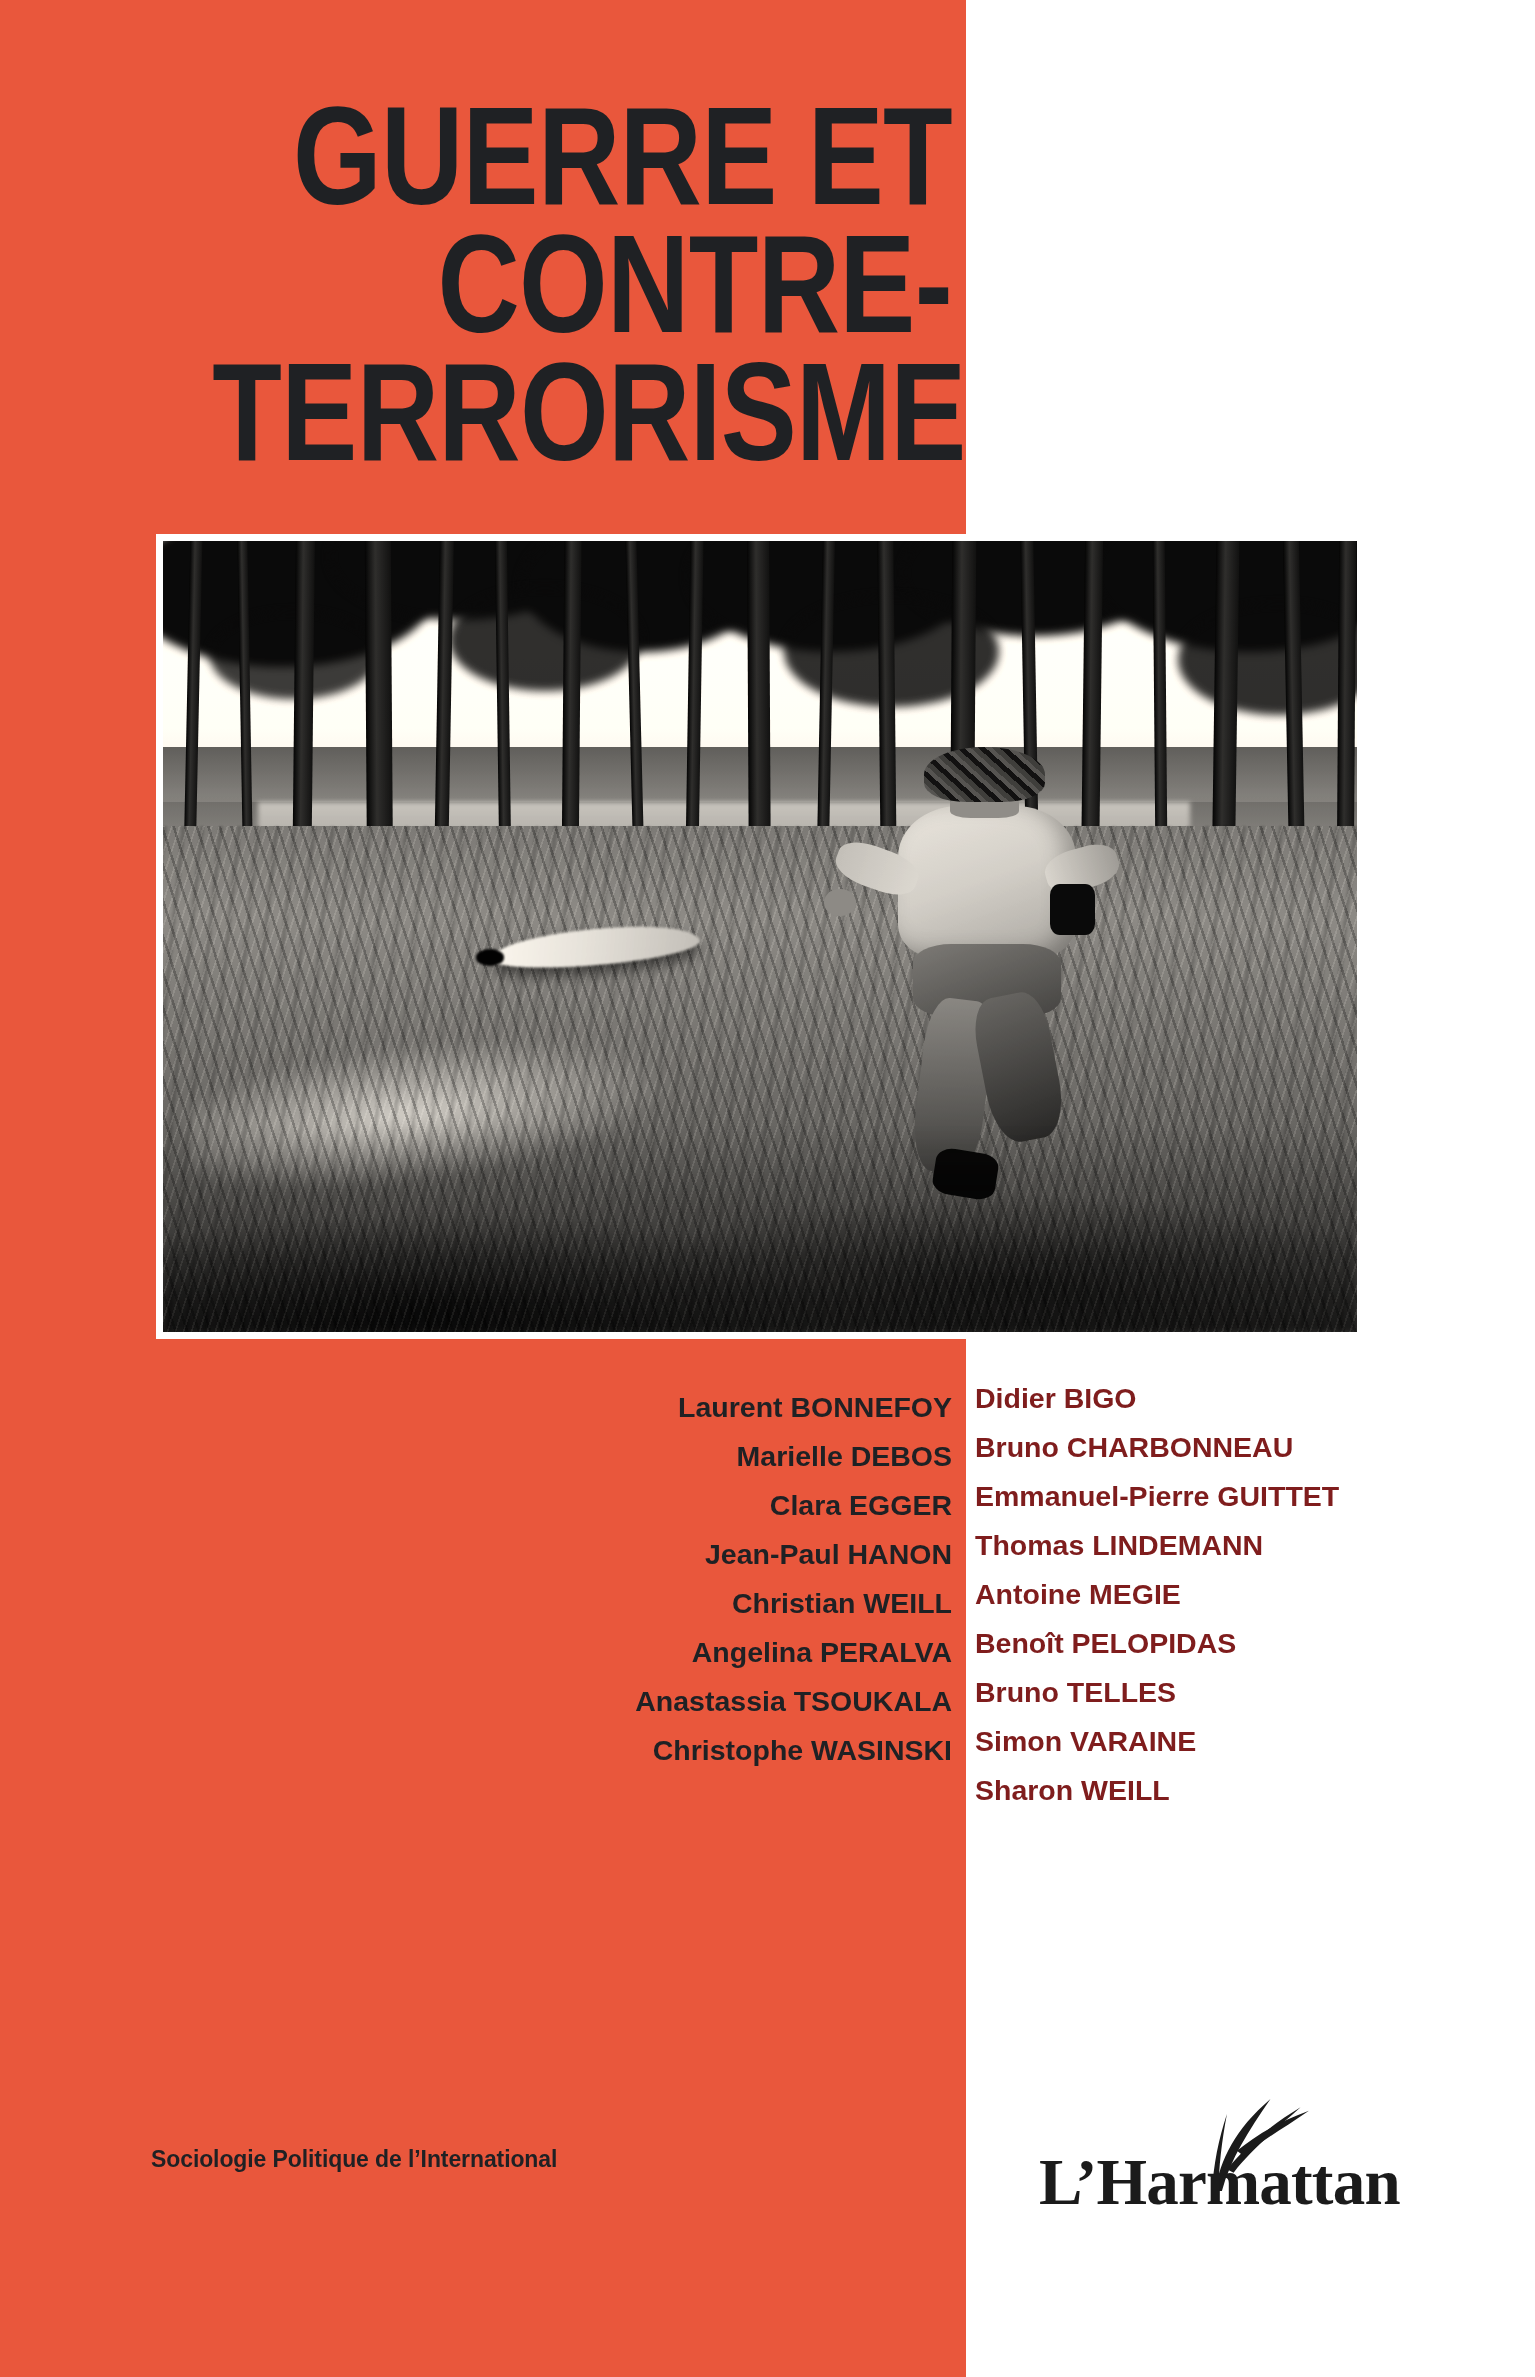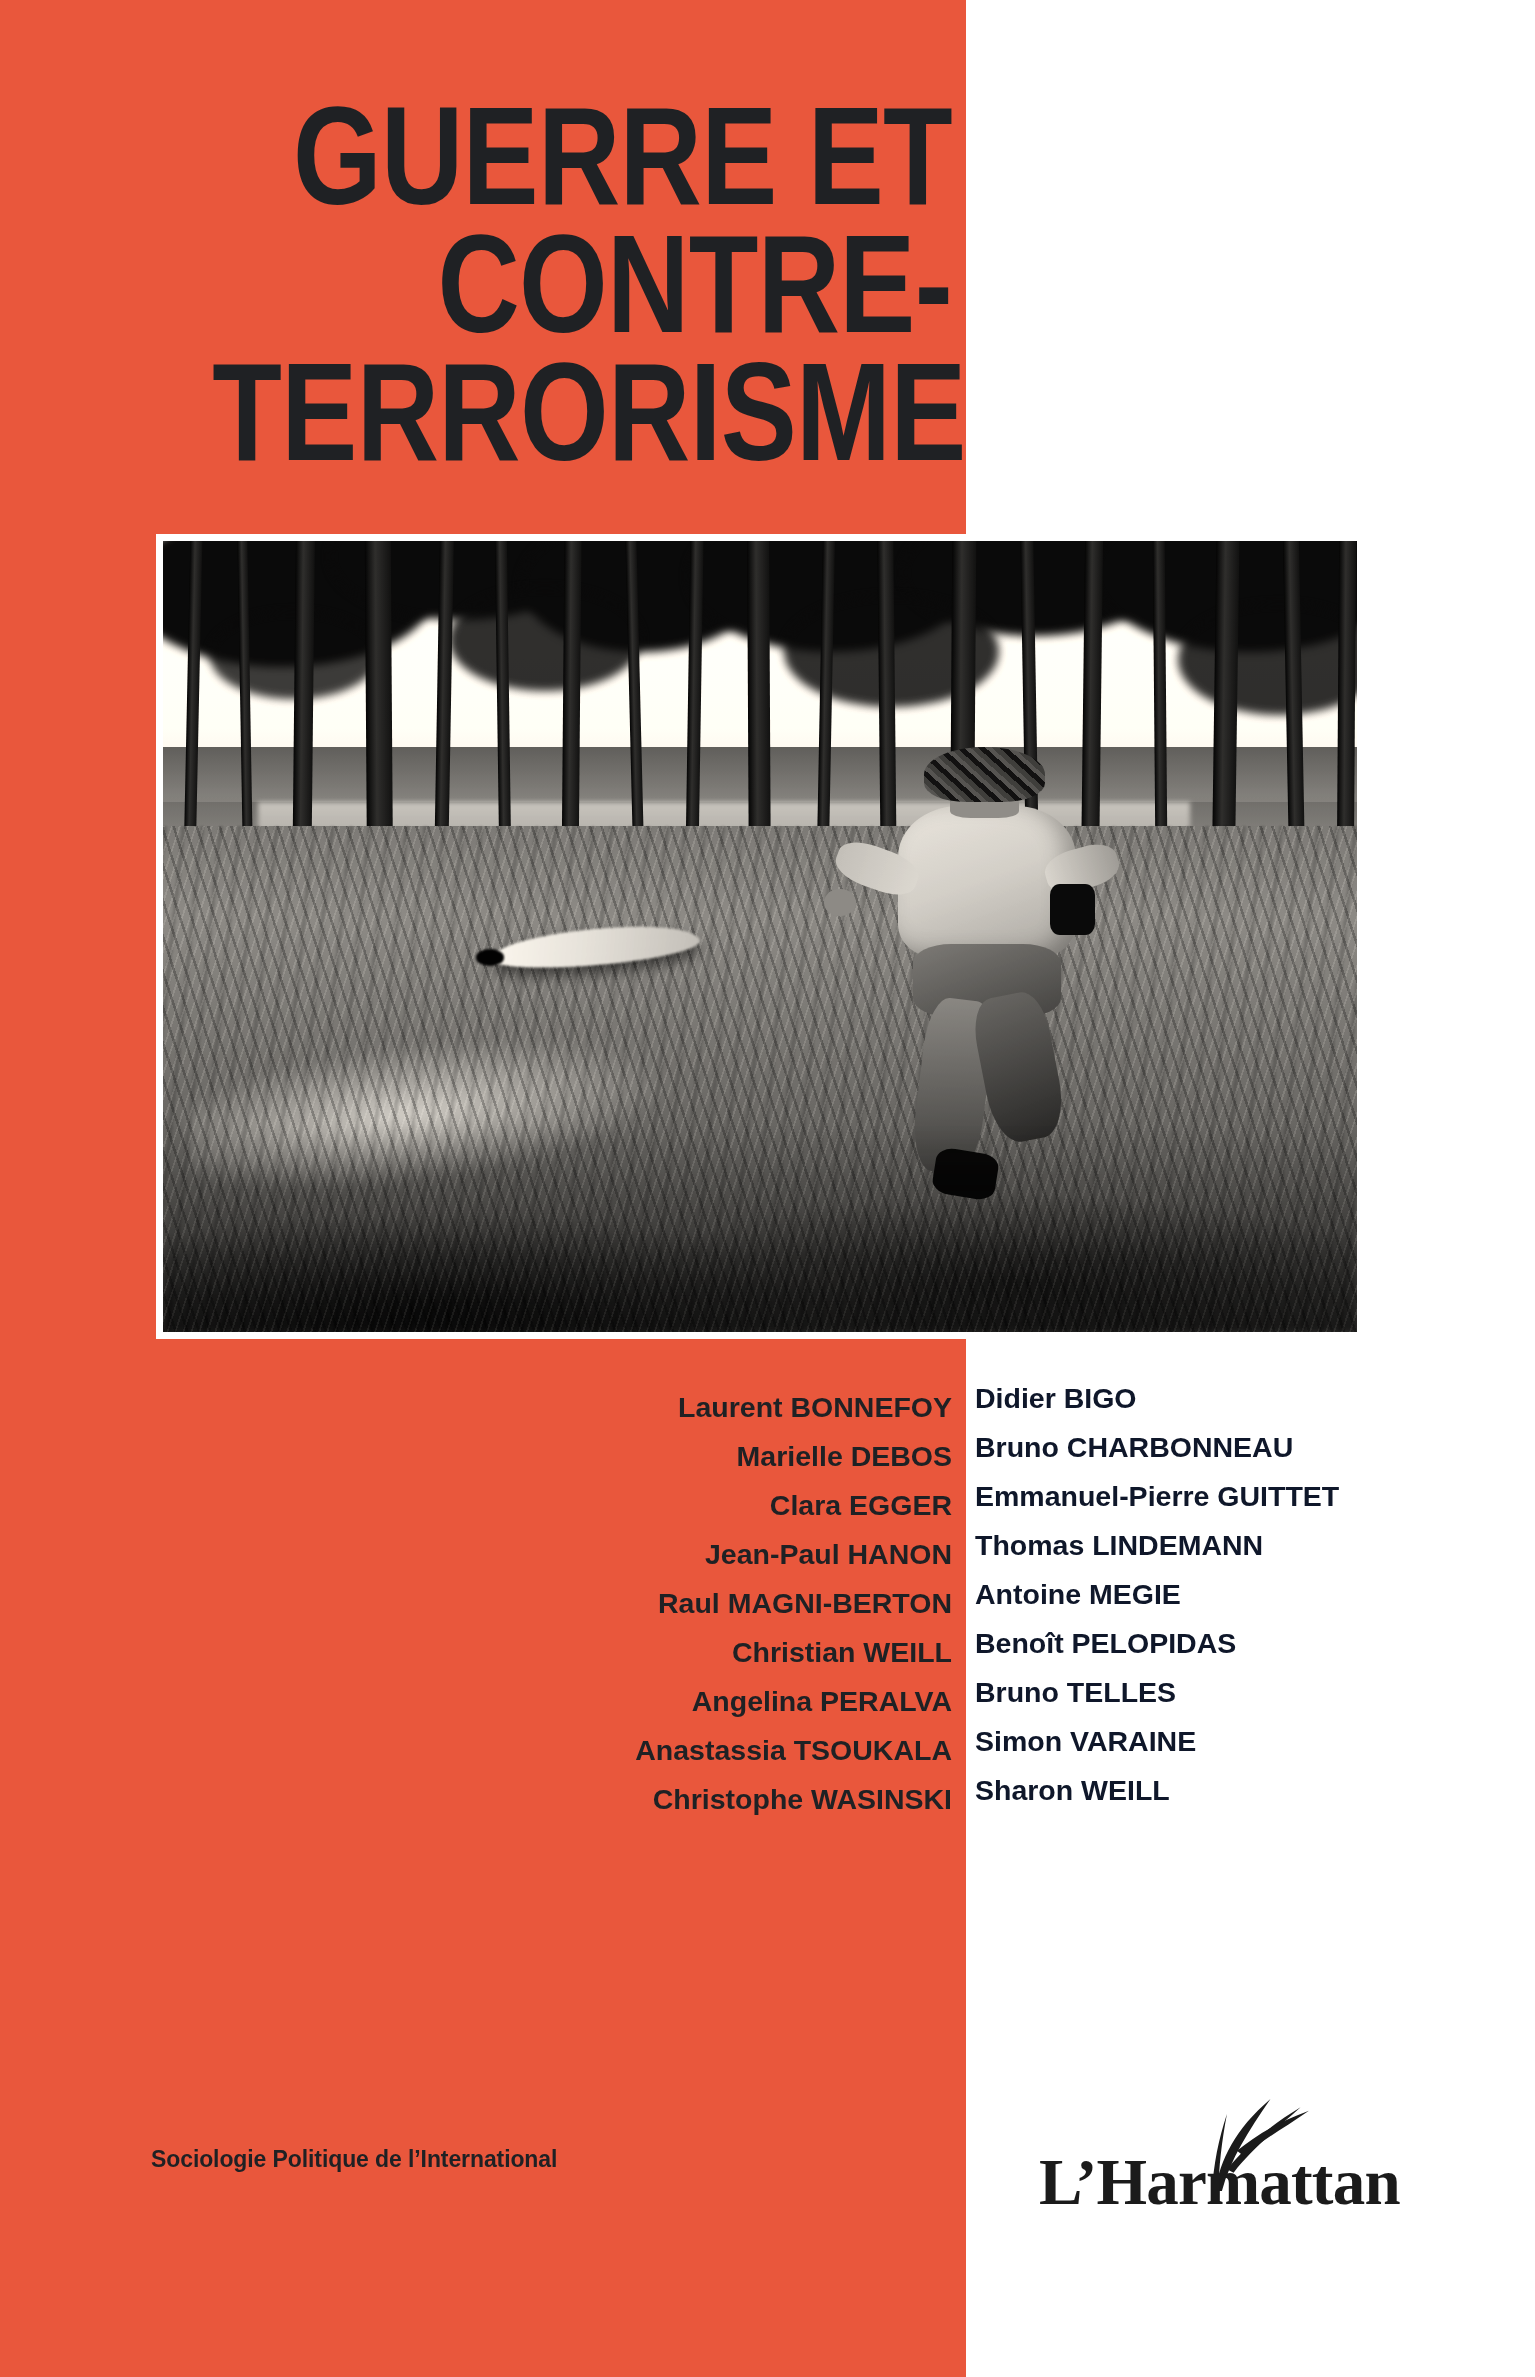--- a/index.html
+++ b/index.html
@@ -194,21 +194,21 @@
     text-align:right;
     color:#1f2124;
     font-family:"Liberation Sans", sans-serif;
     font-weight:700;
     font-size:28.5px;
     line-height:49px;
   }
   #authors-right{
     position:absolute;left:975px;top:1374px;width:520px;
     text-align:left;
-    color:#0f172a;
+    color:#7f1d1d;
     font-family:"Liberation Sans", sans-serif;
     font-weight:700;
     font-size:28.5px;
     line-height:49px;
   }
   .author{display:block;white-space:nowrap;}
 
   
   #journal{
     position:absolute;left:151px;top:2126px;width:537px;
@@ -322,21 +322,20 @@
 
     <div id="motion-blur"></div>
   </div>
 </div>
 
 <div id="authors-left">
   <span class="author">Laurent BONNEFOY</span>
   <span class="author">Marielle DEBOS</span>
   <span class="author">Clara EGGER</span>
   <span class="author">Jean-Paul HANON</span>
-  <span class="author">Raul MAGNI-BERTON</span>
   <span class="author">Christian WEILL</span>
   <span class="author">Angelina PERALVA</span>
   <span class="author">Anastassia TSOUKALA</span>
   <span class="author">Christophe WASINSKI</span>
 </div>
 
 <div id="authors-right">
   <span class="author">Didier BIGO</span>
   <span class="author">Bruno CHARBONNEAU</span>
   <span class="author">Emmanuel-Pierre GUITTET</span>

